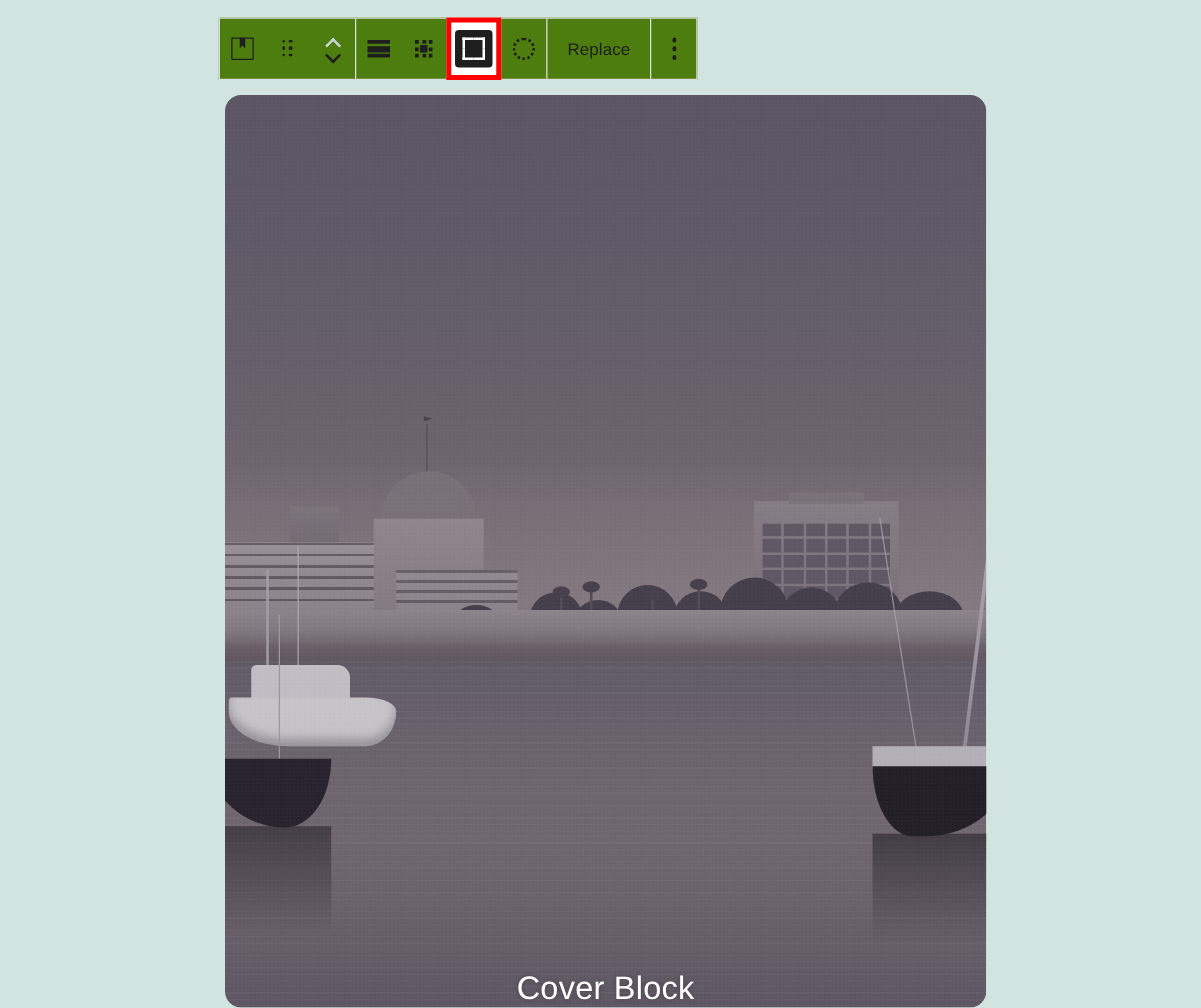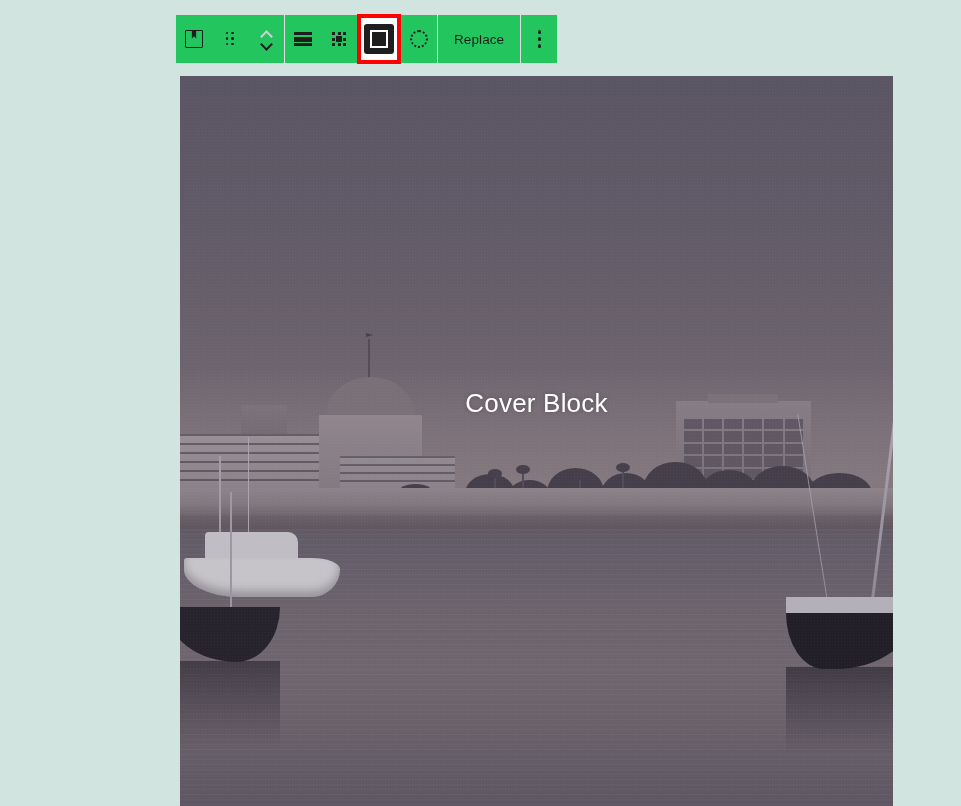--- a/index.html
+++ b/index.html
@@ -16,21 +16,21 @@
   }
 
   
   .toolbar {
     position: absolute;
     left: 175px;
     top: 14px;
     height: 50px;
     display: flex;
     align-items: stretch;
-    background: #22c55e;
+    background: #4d7c0f;
     border: 1px solid #dcdcdc;
     box-sizing: border-box;
     z-index: 20;
   }
   .tb-group {
     display: flex;
     align-items: stretch;
     border-right: 1px solid #e0e0e0;
   }
   .tb-group:last-child { border-right: none; }
@@ -192,26 +192,27 @@
     background: #1e1e1e;
     border-radius: 50%;
     display: block;
   }
 
   
   .cover {
     position: absolute;
     left: 180px;
     top: 76px;
-    width: 713px;
+    width: 609px;
     height: 730px;
     overflow: hidden;
     display: flex;
-    align-items: center;
+    align-items: flex-end;
     justify-content: center;
+    border-radius: 13px;
   }
   .cover-photo {
     position: absolute;
     inset: 0;
     overflow: hidden;
   }
   .cover-title {
     position: relative;
     z-index: 9;
     color: #ffffff;

